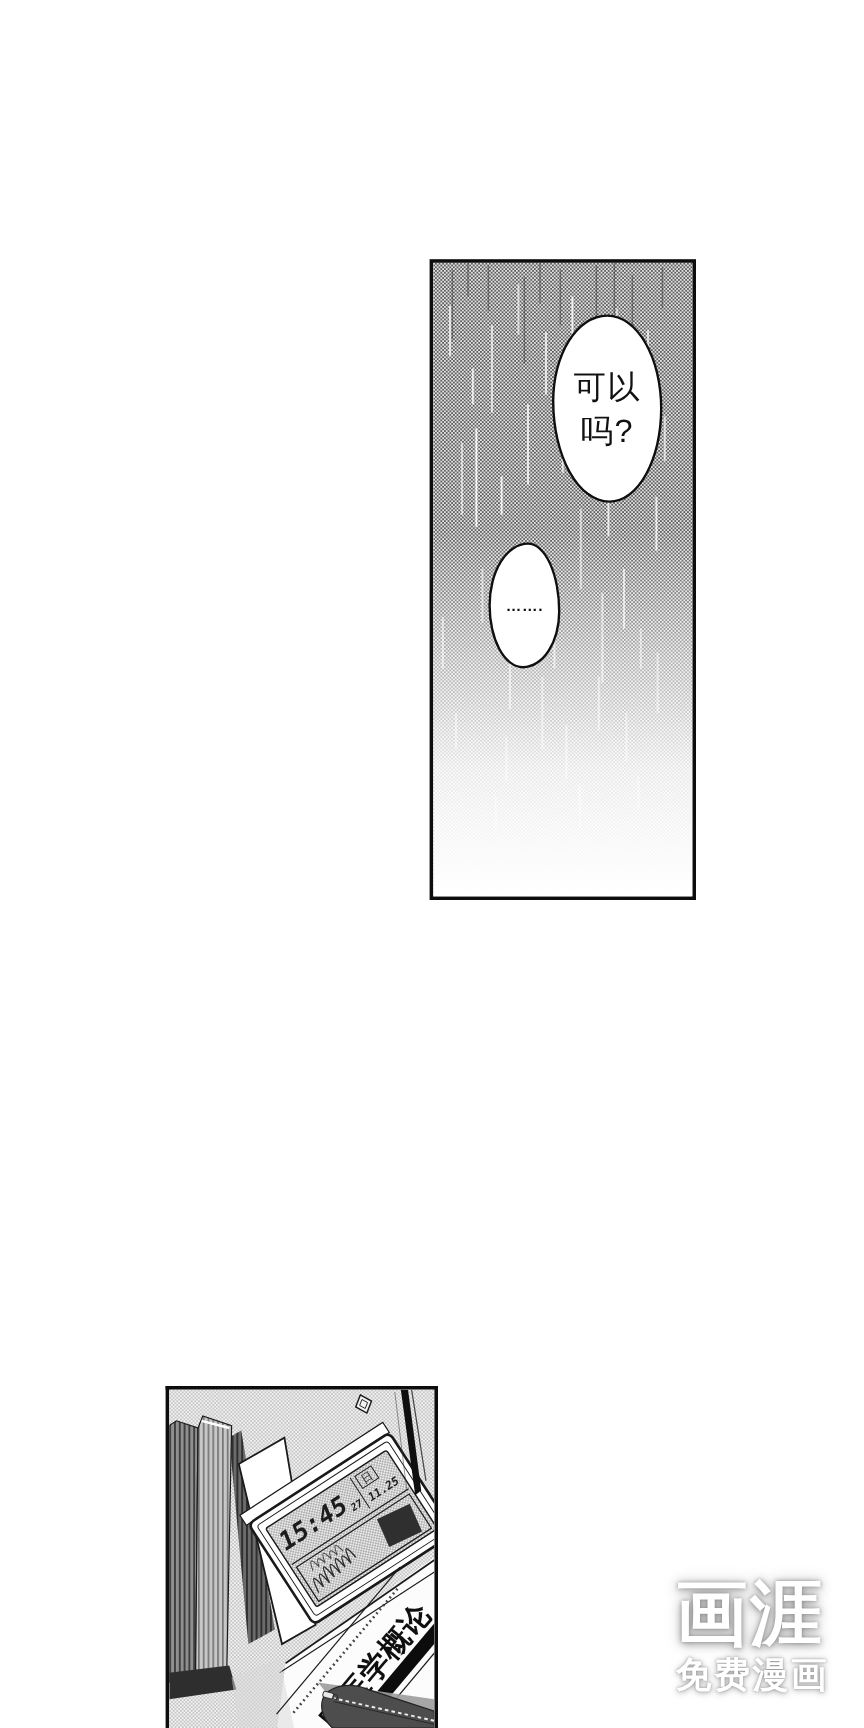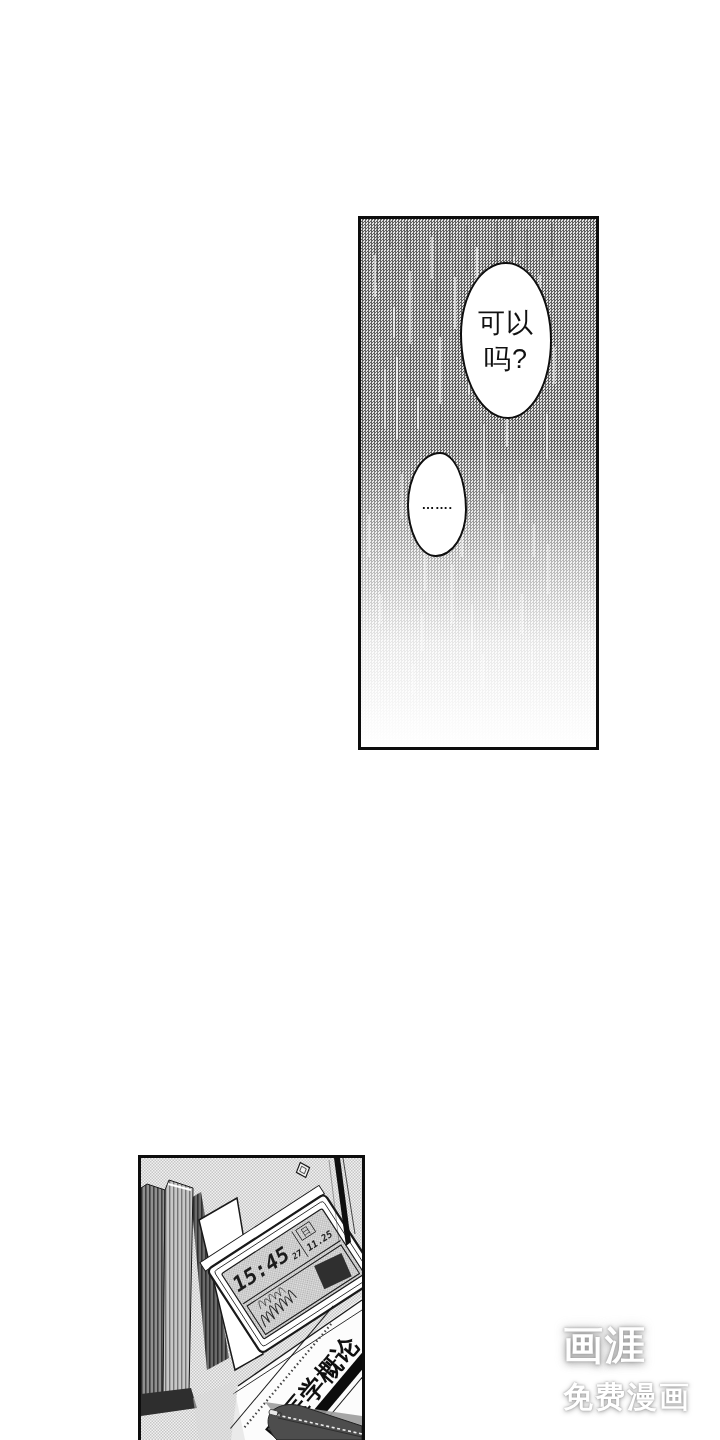--- a/index.html
+++ b/index.html
@@ -4,21 +4,21 @@
 <style>
   html,body{margin:0;padding:0;}
   body{
     width:720px;height:1440px;position:relative;overflow:hidden;
     background:#ffffff;
     font-family:"Liberation Sans",sans-serif;
     color:#111;
   }
   
   .panel-rain{
-    position:absolute;left:358px;top:216px;width:241px;height:534px;
+    position:absolute;left:358px;top:216px;width:222px;height:534px;
     border:3px solid #0d0d0d;box-sizing:border-box;background:#fff;overflow:hidden;
   }
   .rain-texture{
     position:absolute;inset:0;
     background-image:conic-gradient(#5f5f5f 25%,#e2e2e2 0 50%,#5f5f5f 0 75%,#e2e2e2 0);
     background-size:3px 3px;
   }
   .rain-streaks{position:absolute;inset:0;}
   .rain-fade{
     position:absolute;inset:0;
@@ -48,21 +48,21 @@
   
   .panel-desk{
     position:absolute;left:138px;top:1155px;width:227px;height:285px;
     border:3px solid #0d0d0d;border-bottom:none;box-sizing:border-box;
     background:#fff;overflow:hidden;
   }
   .panel-desk svg{display:block;}
   
   .watermark{position:absolute;left:563px;top:1312px;color:#fff;text-align:left;}
   .wm-logo{
-    font-size:40px;line-height:66px;font-weight:900;letter-spacing:2px;
+    font-size:60px;line-height:66px;font-weight:900;letter-spacing:2px;
     text-shadow:0 2px 7px rgba(110,110,110,.65),0 0 3px rgba(140,140,140,.8),0 0 12px rgba(150,150,150,.45);
   }
   .wm-tagline{
     font-size:30px;line-height:34px;font-weight:700;letter-spacing:2px;margin-top:2px;
     text-shadow:0 1px 5px rgba(110,110,110,.65),0 0 2px rgba(140,140,140,.8);
   }
   .clock-digits{font-family:"DejaVu Sans Mono",monospace;font-style:italic;font-weight:bold;}
 </style>
 </head>
 <body>

